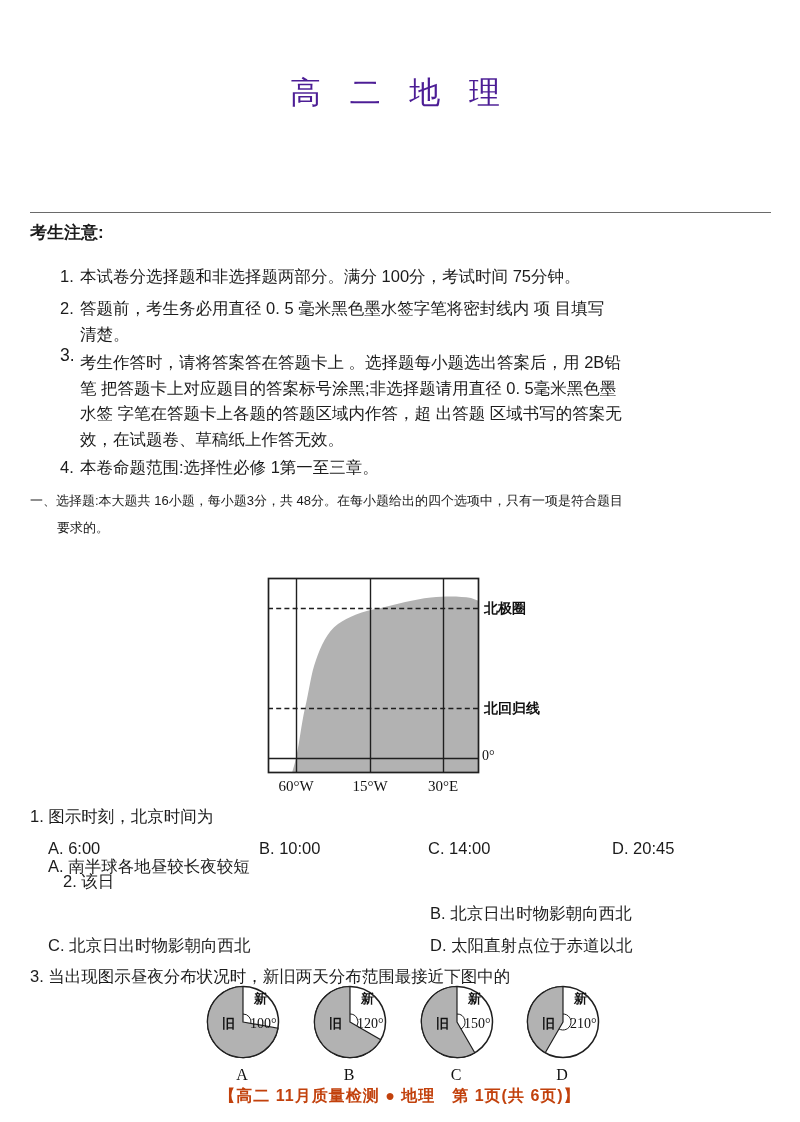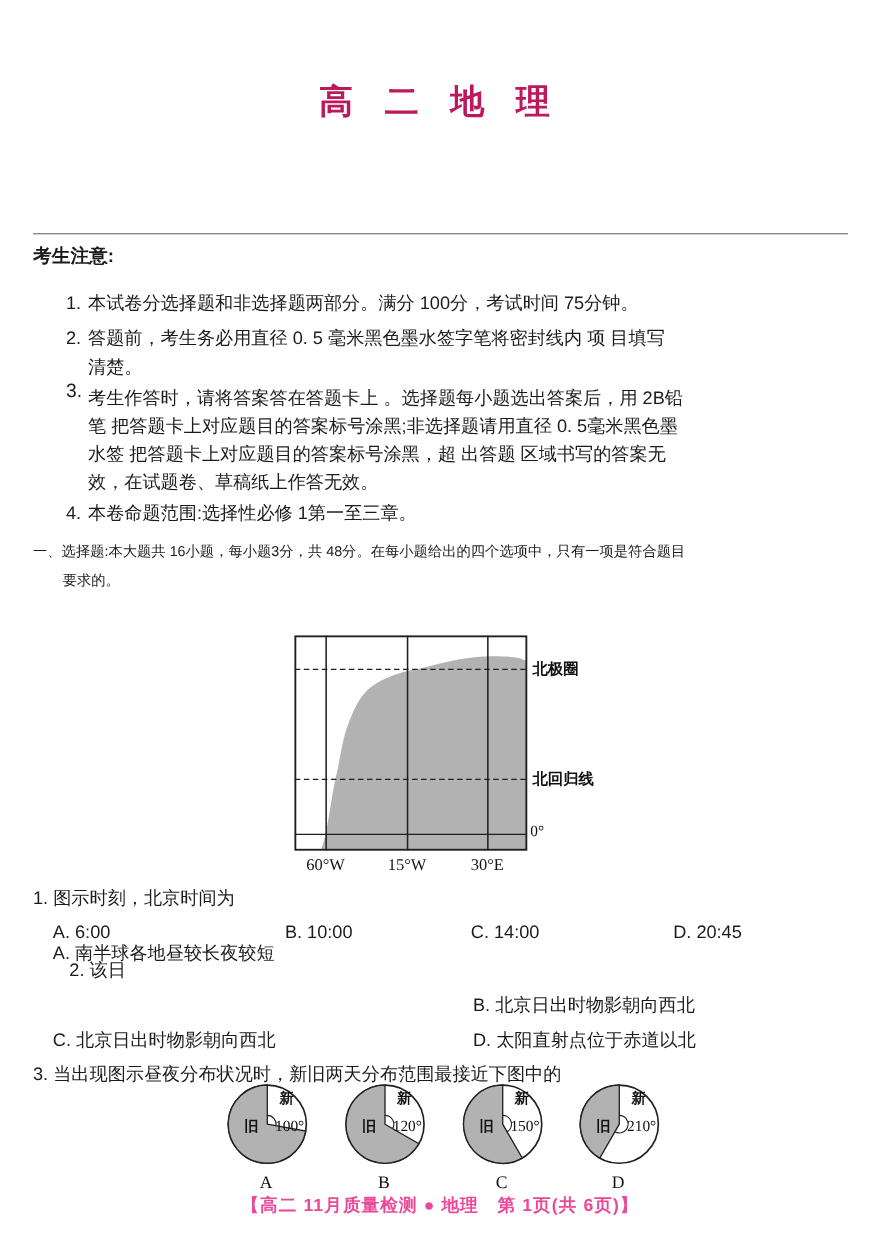--- a/index.html
+++ b/index.html
@@ -4,39 +4,39 @@
 <style>
   html,body{margin:0;padding:0;background:#fff;}
   body{
     width:800px;height:1122px;position:relative;overflow:hidden;
     font-family:"Liberation Sans","DejaVu Sans",sans-serif;
     color:#1b1b1b;
   }
   .abs{position:absolute;}
   .page-title{
     top:72px;left:0;width:800px;text-align:center;
-    font-size:31px;font-weight:bold;letter-spacing:10px;color:#be185d;
+    font-size:31px;font-weight:normal;letter-spacing:10px;color:#4c1d95;
   }
   .rule{top:212px;left:30px;width:741px;border-top:1.6px solid #6a6a6a;height:0;}
   .notice{top:220px;left:30px;width:748px;font-size:16.5px;line-height:25.5px;}
   .notice-heading{font-weight:bold;font-size:17px;margin-bottom:18px;}
   .n-item{position:relative;padding-left:50px;}
   .n-item .line{white-space:nowrap;}
   .n-num{position:absolute;left:30px;top:0;}
   .n-num.raised{top:-7px;font-size:17.5px;}
   .mt8{margin-top:7px;}
   .mt4{margin-top:3px;}
   .section{top:487px;left:30px;width:760px;font-size:13px;line-height:27px;}
   .section .l2{padding-left:27px;}
   .section .l3{padding-left:38px;}
   .q-text{font-size:16.5px;white-space:nowrap;}
   .opt{font-size:16.5px;white-space:nowrap;}
   .footer{
     top:1086px;left:0;width:800px;text-align:center;
-    font-size:16px;font-weight:bold;color:#ec4899;letter-spacing:1px;
+    font-size:16px;font-weight:bold;color:#c2410c;letter-spacing:1px;
   }
   svg text{font-family:"Liberation Sans","DejaVu Sans",sans-serif;}
   .serif-label{font-family:"Liberation Serif","DejaVu Serif",serif;}
 </style>
 </head>
 <body>
 
 <div class="abs page-title">高 二 地 理</div>
 
 <div class="abs rule"></div>
@@ -52,21 +52,21 @@
   <div class="n-item mt8">
     <span class="n-num">2.</span>
     <div class="line">答题前，考生务必用直径 0. 5 毫米黑色墨水签字笔将密封线内 项 目填写</div>
     <div class="line">清楚。</div>
   </div>
 
   <div class="n-item mt4">
     <span class="n-num raised">3.</span>
     <div class="line">考生作答时，请将答案答在答题卡上 。选择题每小题选出答案后，用 2B铅</div>
     <div class="line">笔 把答题卡上对应题目的答案标号涂黑;非选择题请用直径 0. 5毫米黑色墨</div>
-    <div class="line">水签 把答题卡上对应题目的答案标号涂黑，超 出答题 区域书写的答案无</div>
+    <div class="line">水签 字笔在答题卡上各题的答题区域内作答，超 出答题 区域书写的答案无</div>
     <div class="line">效，在试题卷、草稿纸上作答无效。</div>
   </div>
 
   <div class="n-item mt4">
     <span class="n-num">4.</span>
     <div class="line">本卷命题范围:选择性必修 1第一至三章。</div>
   </div>
 </div>
 
 <div class="abs section">

